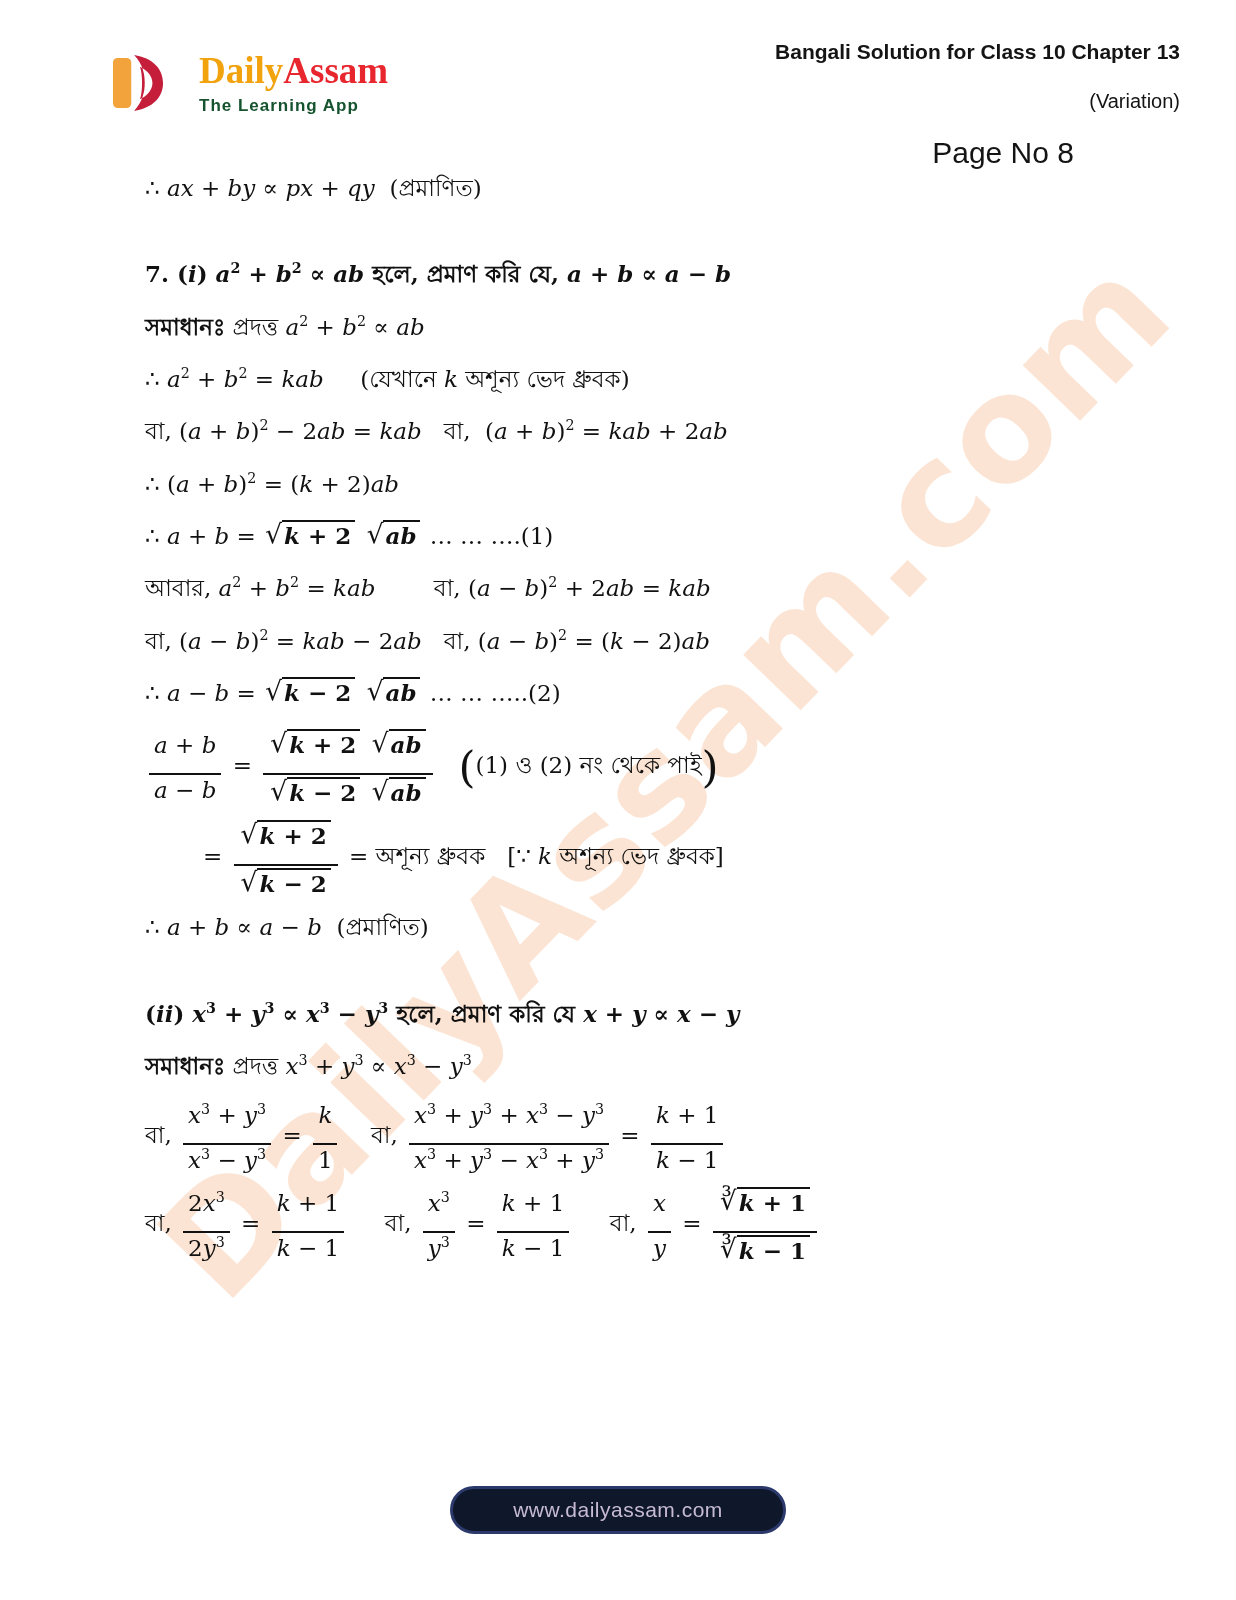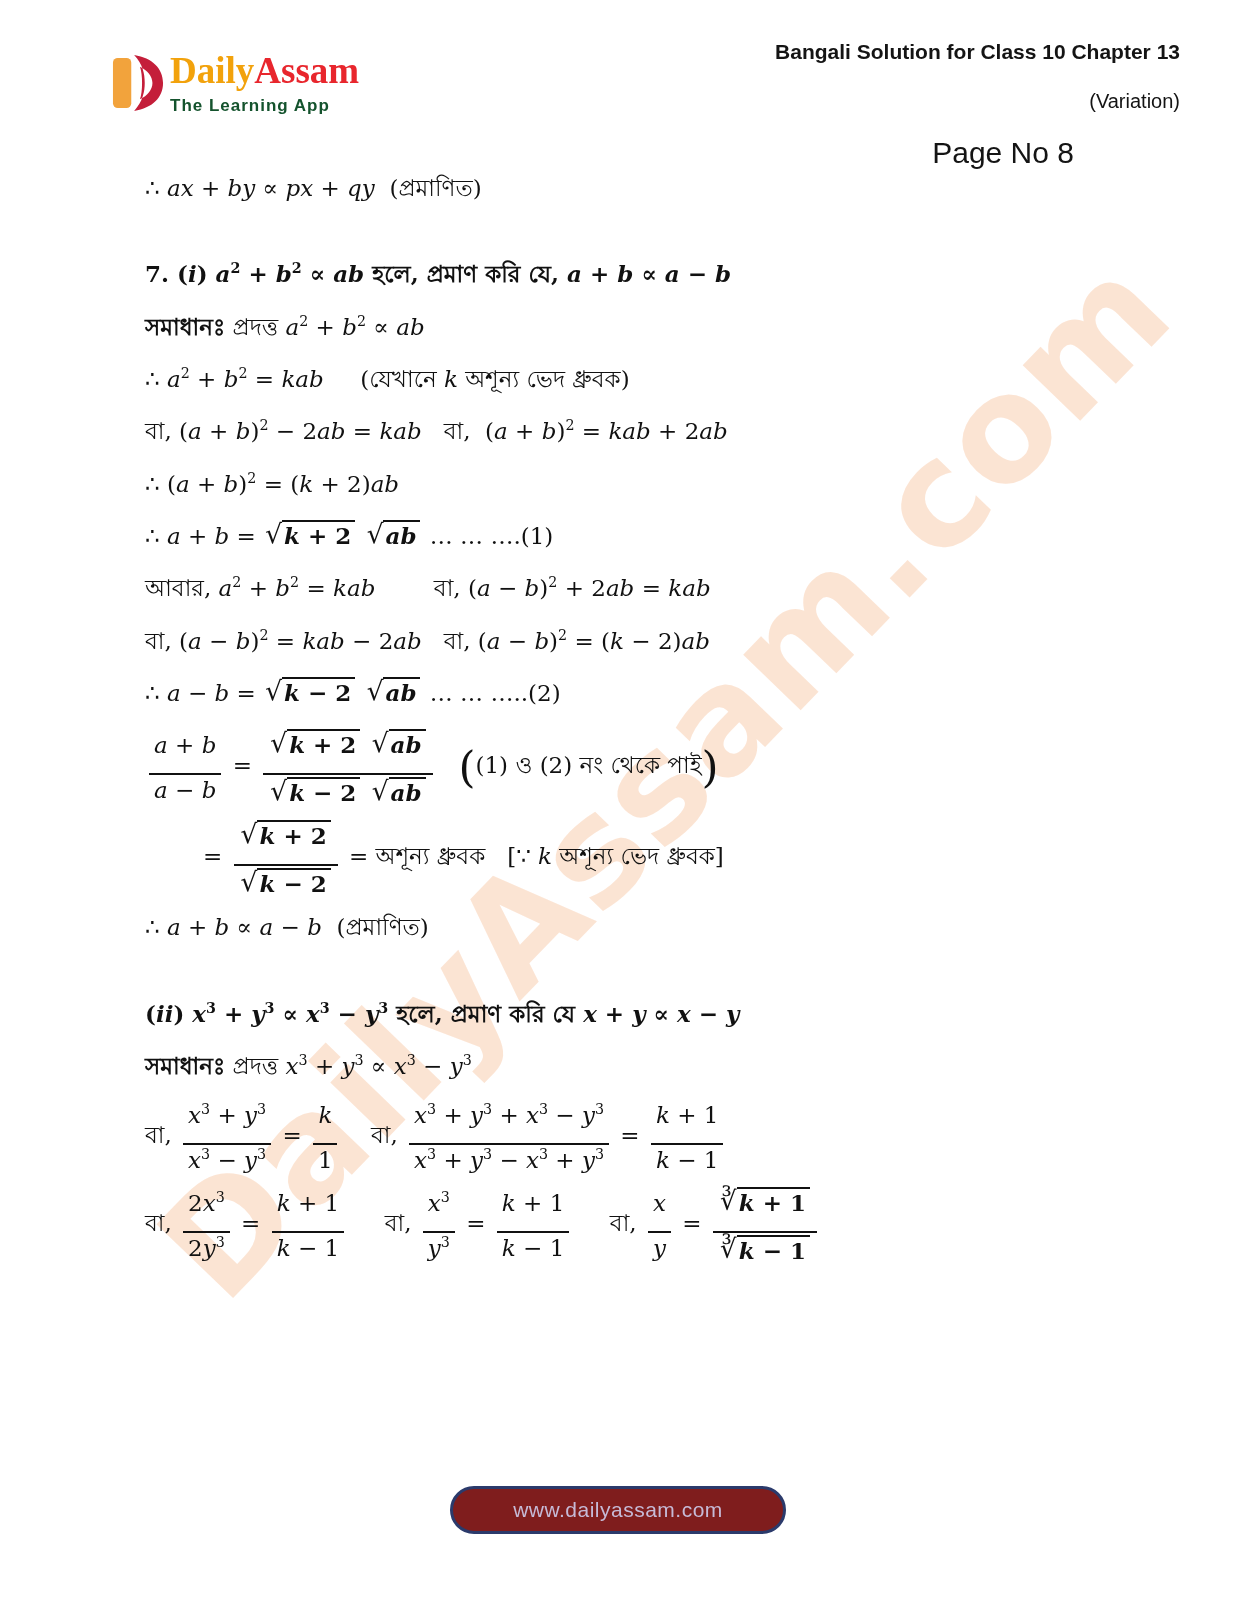--- a/index.html
+++ b/index.html
@@ -14,21 +14,21 @@
     position:absolute;left:10px;top:770px;width:1160px;
     text-align:center;white-space:nowrap;
     font-family:"DejaVu Sans","Liberation Sans",sans-serif;
     font-weight:700;font-size:146px;letter-spacing:2px;
     color:#F7BD94;opacity:.40;
     transform:rotate(-46deg);transform-origin:50% 50%;
     z-index:0;pointer-events:none;
   }
   
   .header{position:absolute;top:40px;left:0;right:0;height:140px;z-index:2;}
-  .logo{position:absolute;left:112px;top:12px;display:flex;align-items:flex-start;}
+  .logo{position:absolute;left:112px;top:12px;display:flex;align-items:flex-start;gap:29px;}
   .logo svg{display:block;}
   .logo-text{margin-left:6px;}
   .logo-name{font-family:"Liberation Serif","DejaVu Serif",serif;font-weight:700;font-size:37px;line-height:1;}
   .logo-daily{color:#F2A20C;}
   .logo-assam{color:#E8262D;}
   .logo-tag{font-family:"Liberation Sans","DejaVu Sans",sans-serif;font-weight:700;color:#14532d;font-size:17px;margin-top:7px;letter-spacing:1px;}
   .header-right{position:absolute;right:56px;top:0;text-align:right;font-family:"Liberation Sans","DejaVu Sans",sans-serif;color:#141414;}
   .title1{font-size:21px;font-weight:700;}
   .title2{font-size:20px;font-weight:400;margin-top:26px;}
   .pageno{font-size:30px;font-weight:400;margin-top:23px;margin-right:106px;}
@@ -50,21 +50,21 @@
   }
   .frac>.num{padding:0 5px 14px;border-bottom:2px solid #111;}
   .frac>.den{padding:2px 5px 0;}
   .sqrt{display:inline-flex;align-items:flex-start;margin:0 2px;}
   .rsign{line-height:1.1;font-size:1.15em;transform:translateY(-1px);}
   .rbody{border-top:2px solid #111;padding:1px 4px 0 2px;line-height:1.15;font-weight:bold;}
   .bigp{font-size:1.9em;line-height:0;vertical-align:middle;font-weight:400;}
   
   .footer-pill{
     position:absolute;left:450px;top:1486px;width:330px;height:42px;z-index:2;
-    background:#7f1d1d;border:3px solid #2B3A6B;border-radius:26px;
+    background:#0f172a;border:3px solid #2B3A6B;border-radius:26px;
     display:flex;align-items:center;justify-content:center;cursor:pointer;
   }
   .footer-url{
     color:#C6BAD6;font-family:"Liberation Sans","DejaVu Sans",sans-serif;
     font-size:21px;letter-spacing:.5px;
   }
 </style>
 </head>
 <body>
 

